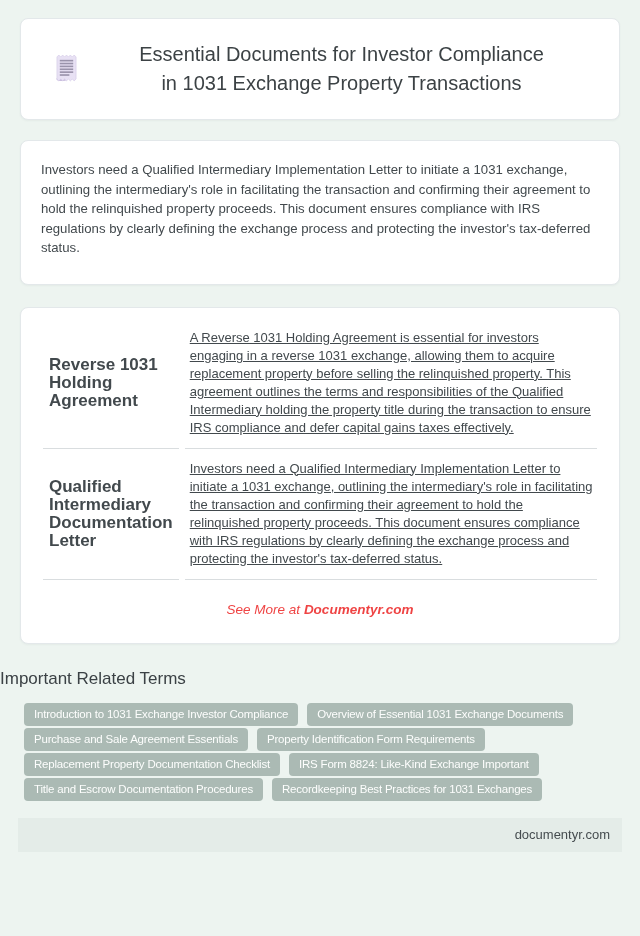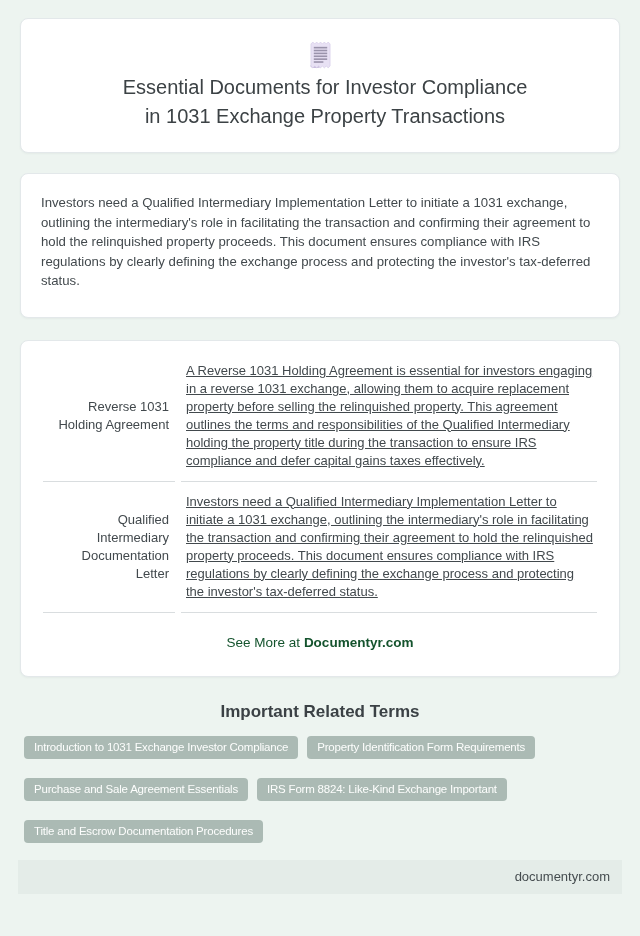--- a/index.html
+++ b/index.html
@@ -24,21 +24,21 @@
     background:var(--card);
     border:1px solid var(--card-border);
     border-radius:8px;
     box-shadow:0 1px 2px rgba(60,80,80,0.05);
     margin:0 20px;
   }
   
   .header-card{
     margin-top:18px;
     padding:21px 24px 21px 34px;
-    display:flex;align-items:center;flex-direction:column;
+    display:flex;align-items:center;
   }
   .receipt{flex:0 0 auto;margin-right:10px;}
   .title{
     flex:1;
     text-align:center;
     font-size:20px;line-height:29px;
     font-weight:400;
     color:var(--ink);
     white-space:pre-line;
   }
@@ -56,54 +56,54 @@
     margin-top:22px;
     padding:10px 16px 12px 16px;
   }
   table.doc-table{
     width:100%;
     border-collapse:separate;
     border-spacing:6px 0;
   }
   .doc-table th{
     width:132px;
-    font-weight:400;
-    text-align:right;
+    font-weight:700;
+    text-align:left;
     vertical-align:middle;
-    font-size:13px;line-height:18px;
+    font-size:17px;line-height:18px;
     color:var(--ink-soft);
     padding:11px 6px;
     border-bottom:1px solid var(--divider);
   }
   .doc-table td{
     vertical-align:middle;
     font-size:13px;line-height:18px;
     color:var(--ink-soft);
     padding:11px 2px 11px 5px;
     border-bottom:1px solid var(--divider);
     text-decoration:underline;
   }
   .see-more{
     text-align:center;
+    font-style:italic;
     font-size:13.5px;
-    color:#14532d;
+    color:#ef4444;
     margin:22px 0 14px 0;
   }
   .see-more .brand{font-weight:700;cursor:pointer;}
   
   .related-heading{
-    text-align:center;
-    font-size:17px;font-weight:700;
+    font-size:17px;font-weight:400;
     color:#3b4145;
     margin-top:25px;
   }
   .pills{
     margin:14px 24px 0 24px;
     display:flex;flex-wrap:wrap;
-    gap:19px 9px;
+    gap:2px 9px;
   }
   .pill{
     background:var(--accent);
     color:#fdfefd;
     font-size:11.5px;
     letter-spacing:-0.2px;
     line-height:13px;
     padding:5px 10px;
     border-radius:4px;
     white-space:nowrap;
@@ -157,21 +157,24 @@
       </tr>
     </tbody>
   </table>
   <p class="see-more"><span>See More at </span><span class="brand">Documentyr.com</span></p>
 </div>
 
 <h2 class="related-heading">Important Related Terms</h2>
 
 <div class="pills">
   <span class="pill">Introduction to 1031 Exchange Investor Compliance</span>
+  <span class="pill">Overview of Essential 1031 Exchange Documents</span>
+  <span class="pill">Purchase and Sale Agreement Essentials</span>
   <span class="pill">Property Identification Form Requirements</span>
-  <span class="pill">Purchase and Sale Agreement Essentials</span>
+  <span class="pill">Replacement Property Documentation Checklist</span>
   <span class="pill">IRS Form 8824: Like-Kind Exchange Important</span>
   <span class="pill">Title and Escrow Documentation Procedures</span>
+  <span class="pill">Recordkeeping Best Practices for 1031 Exchanges</span>
 </div>
 
 <div class="footer-bar">
   <span>documentyr.com</span>
 </div>
 
 </body></html>

